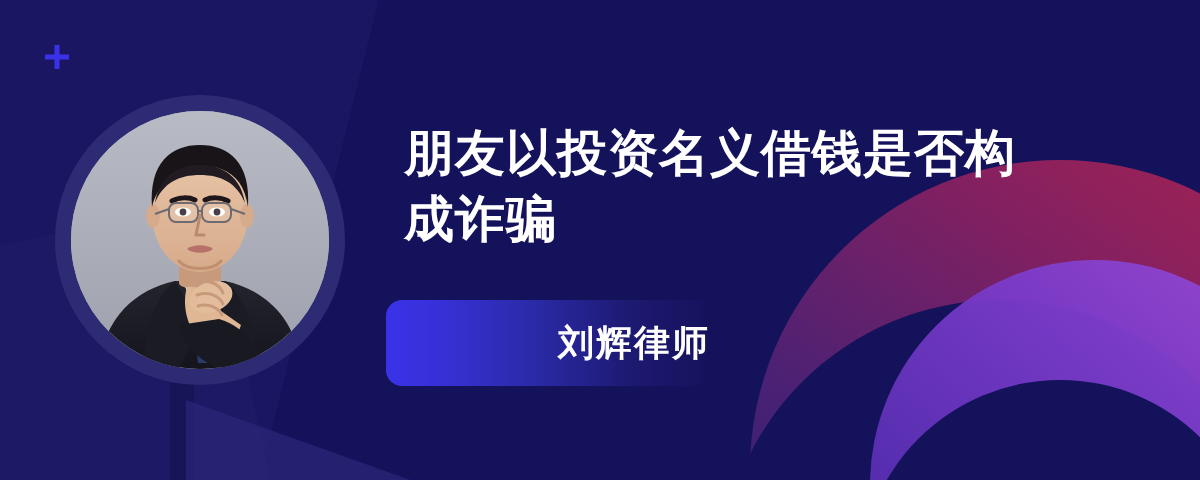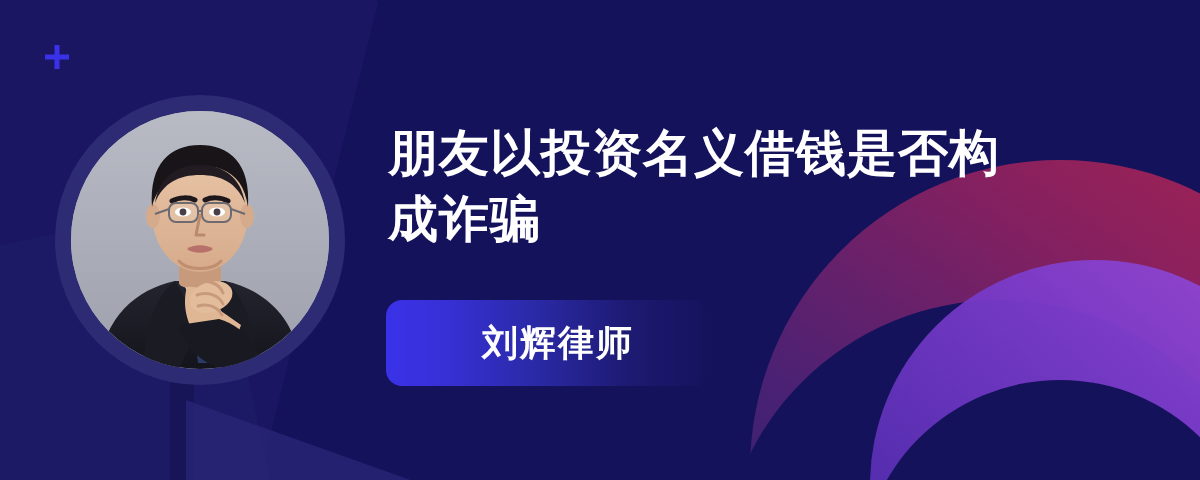--- a/index.html
+++ b/index.html
@@ -131,21 +131,21 @@
     height: 258px;
     border-radius: 50%;
     overflow: hidden;
     background: #aeb0bb;
   }
   .avatar-photo svg { display: block; }
 
   
   .content {
     position: absolute;
-    left: 388px;
+    left: 404px;
     top: 120px;
     width: 700px;
   }
   .headline {
     margin: 0;
     color: #ffffff;
     font-size: 50px;
     line-height: 66px;
     font-weight: bold;
     letter-spacing: 1px;
@@ -159,21 +159,21 @@
     width: 324px;
     height: 86px;
     border: none;
     border-radius: 16px;
     background: linear-gradient(to right, #3a32e8 0%, #3730d6 18%, #2b2aa8 45%, #1d1a72 75%, rgba(21,18,92,0) 100%);
     color: #ffffff;
     font-family: "Liberation Sans", "DejaVu Sans", sans-serif;
     font-size: 36px;
     font-weight: bold;
     letter-spacing: 2px;
-    text-align: center;
+    text-align: right;
     padding: 0 0 0 20px;
     box-sizing: border-box;
     cursor: pointer;
   }
 </style>
 </head>
 <body>
 
 <div class="banner">
 

